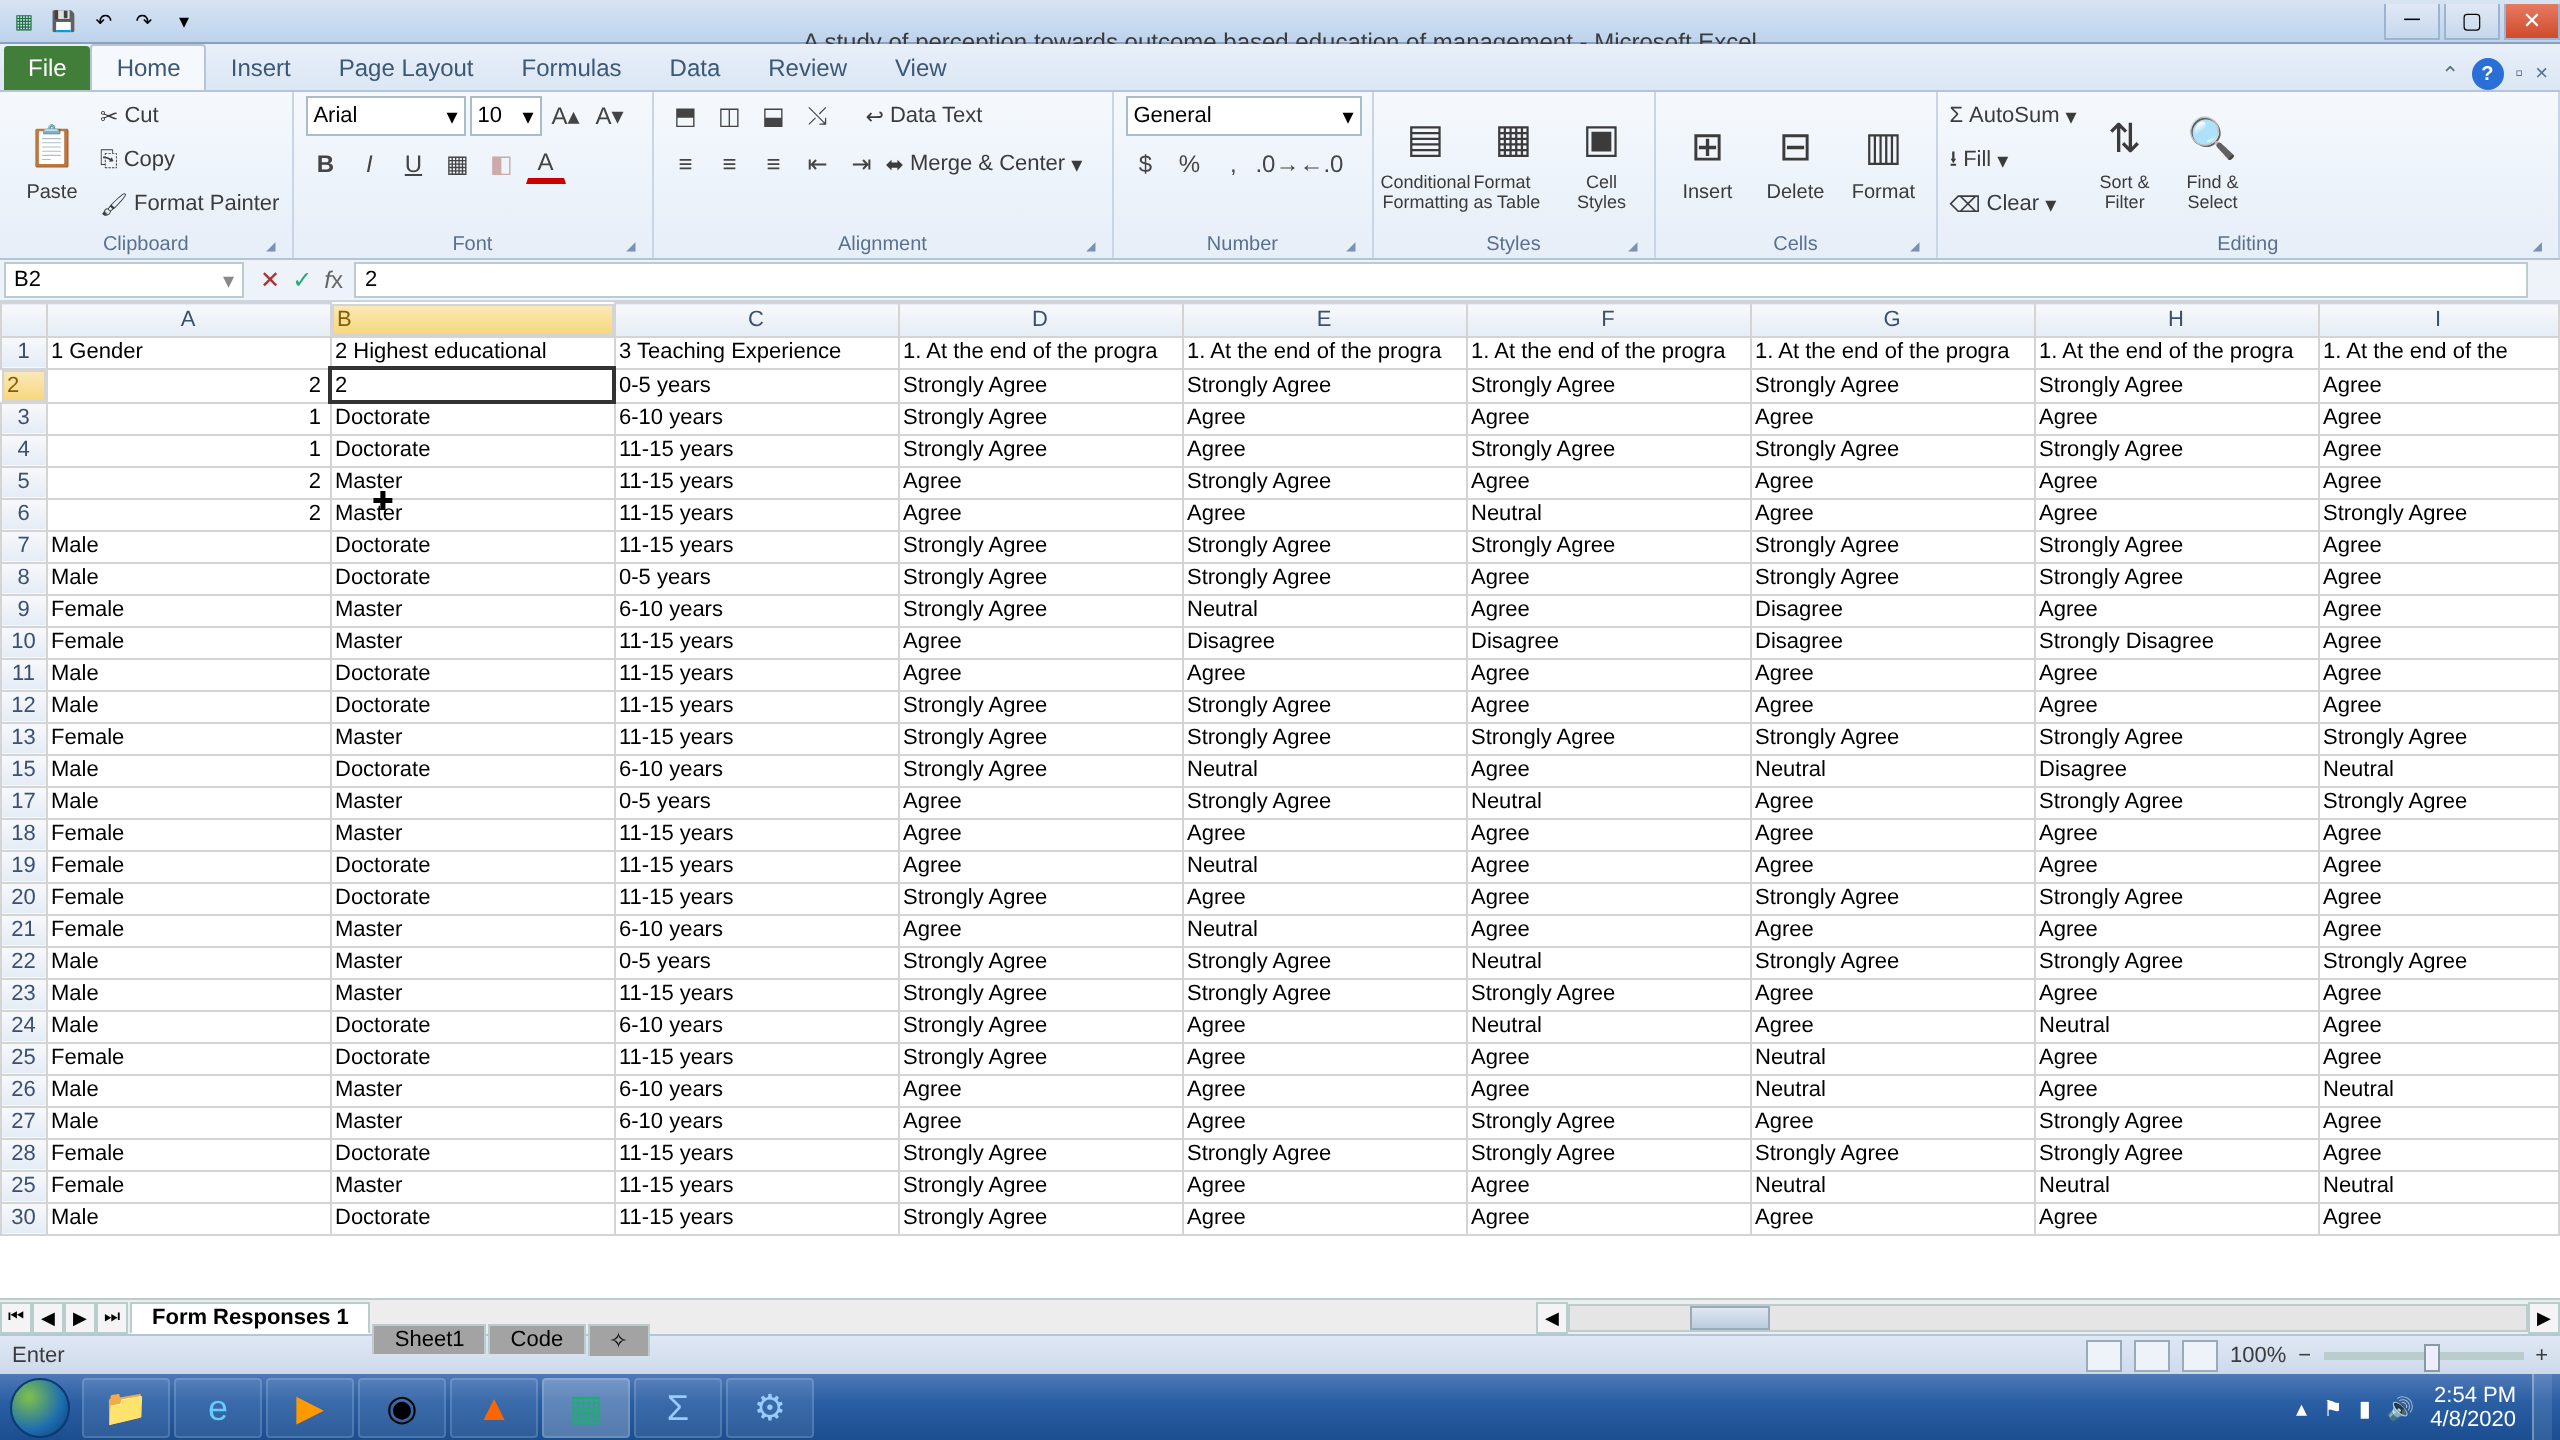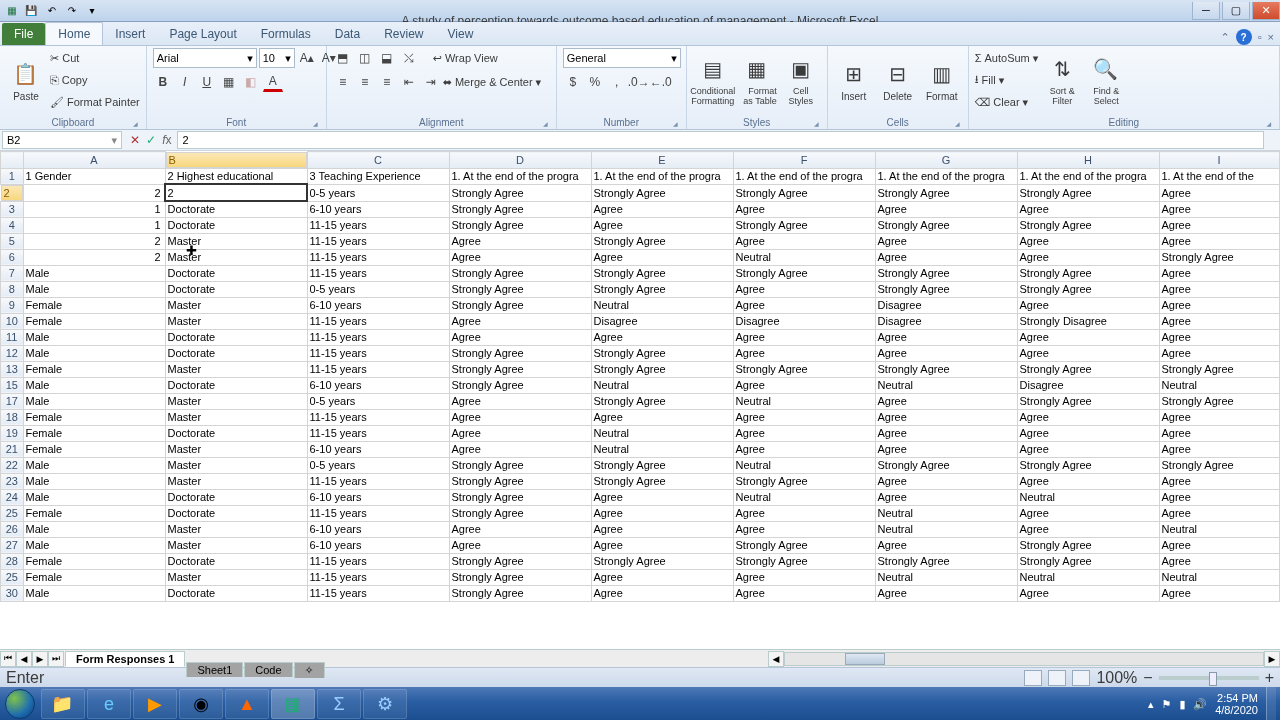--- a/index.html
+++ b/index.html
@@ -60,21 +60,21 @@
 .navbtns { display:flex; }
 .navbtn { width:16px; height:16px; border:1px solid #bcc; background:#f4f4f4; display:flex; align-items:center; justify-content:center; font-size:9px; }
 .stab { padding:1px 10px; background:#fff; border:1px solid #bcc; border-bottom:none; margin-left:1px; }
 .stab.active { background:#fff; font-weight:bold; border-bottom:1px solid #fff; }
 .stab.inactive { background:#a3a3a3;margin-top:22px; }
 .hscroll { margin-left:auto; display:flex; align-items:center; }
 .scrolltrack { width:480px; height:14px; background:#e5e5e5; border:1px solid #bcc; display:flex; align-items:center; }
 .thumb { width:40px; height:12px; background:linear-gradient(#dfe7f2,#bcd); border:1px solid #9ab; }
 
 
-.status { height:20px; background:linear-gradient(#dfe8f4,#cdd9ea); border-top:1px solid #b4c4d9; display:flex; align-items:flex-end; font-size:16px; color:#3b3b3b; padding:0 6px; gap:8px; }
+.status { height:20px; background:linear-gradient(#dfe8f4,#cdd9ea); border-top:1px solid #b4c4d9; display:flex; align-items:center; font-size:11px; color:#3b3b3b; padding:0 6px; gap:8px; }
 .status .right { margin-left:auto; display:flex; gap:6px; align-items:center; }
 .viewbtn { width:18px; height:16px; border:1px solid #9ab; background:#eef3fa; }
 .zoomslider { width:100px; height:4px; background:#bcc; position:relative; }
 .zoomslider::before { content:""; position:absolute; left:50%; top:-4px; width:6px; height:12px; background:#eef; border:1px solid #89a; }
 
 
 .taskbar { height:34px; background:linear-gradient(#4f79b7 0%,#2b5fa4 40%,#1a4d8f 100%); display:flex; align-items:center; }
 .start { width:40px; height:34px; display:flex; align-items:center; justify-content:center; }
 .orb { width:30px; height:30px; border-radius:50%; background:radial-gradient(circle at 30% 30%,#7fc24a,#1e6db0 60%,#0b3a70); border:1px solid #0b3a70; }
 .task { width:44px; height:30px; margin:0 1px; background:rgba(255,255,255,.08); border:1px solid rgba(255,255,255,.15); display:flex; align-items:center; justify-content:center; font-size:18px; border-radius:2px; }
@@ -140,21 +140,21 @@
             <span>Format Painter</span>
           </div>
       </div>
     </div>
     <div class="group-label">Clipboard</div>
   </div>
 
   <div class="group" style="width:180px">
     <div class="group-body" style="flex-direction:column;gap:4px">
       <div style="display:flex;gap:2px">
-        <div class="sel" style="width:104px">
+        <div class="sel" style="width:80px">
             <span>Arial</span>
             <span>▾</span>
           </div>
         <div class="sel" style="width:36px">
             <span>10</span>
             <span>▾</span>
           </div>
         <div class="sq">A▴</div>
         <div class="sq">A▾</div>
       </div>
@@ -179,21 +179,21 @@
   <div class="group" style="width:230px">
     <div class="group-body" style="flex-direction:column;gap:4px">
       <div style="display:flex;gap:2px;align-items:center">
         <div class="sq">⬒</div>
         <div class="sq">◫</div>
         <div class="sq">⬓</div>
         <div class="sq">⤯</div>
         <div style="width:10px"></div>
         <div class="smrow">
             <span>↩</span>
-            <span>Wrap View</span>
+            <span>Data Text</span>
           </div>
       </div>
       <div style="display:flex;gap:2px;align-items:center">
         <div class="sq">≡</div>
         <div class="sq">≡</div>
         <div class="sq">≡</div>
         <div class="sq">⇤</div>
         <div class="sq">⇥</div>
         <div class="smrow">
             <span>⬌</span>
@@ -223,21 +223,21 @@
   </div>
 
   <div class="group">
     <div class="group-body">
       <div class="bigbtn">
           <div class="bigico">▤</div>
           <span style="font-size:9px;text-align:center;line-height:10px">Conditional Formatting</span>
         </div>
       <div class="bigbtn">
           <div class="bigico">▦</div>
-          <span style="font-size:9px;text-align:right;line-height:10px">Format as Table</span>
+          <span style="font-size:9px;text-align:left;line-height:10px">Format as Table</span>
         </div>
       <div class="bigbtn">
           <div class="bigico">▣</div>
           <span style="font-size:9px;text-align:center;line-height:10px">Cell Styles</span>
         </div>
     </div>
     <div class="group-label">Styles</div>
   </div>
 
   <div class="group">
@@ -525,20 +525,32 @@
         <tr>
           <th class="rowhdr">19</th>
           <td>Female</td>
           <td>Doctorate</td>
           <td>11-15 years</td>
           <td>Agree</td>
           <td>Neutral</td>
           <td>Agree</td>
           <td>Agree</td>
           <td>Agree</td>
+          <td>Agree</td>
+        </tr>
+        <tr>
+          <th class="rowhdr">20</th>
+          <td>Female</td>
+          <td>Doctorate</td>
+          <td>11-15 years</td>
+          <td>Strongly Agree</td>
+          <td>Agree</td>
+          <td>Agree</td>
+          <td>Strongly Agree</td>
+          <td>Strongly Agree</td>
           <td>Agree</td>
         </tr>
         <tr>
           <th class="rowhdr">21</th>
           <td>Female</td>
           <td>Master</td>
           <td>6-10 years</td>
           <td>Agree</td>
           <td>Neutral</td>
           <td>Agree</td>

